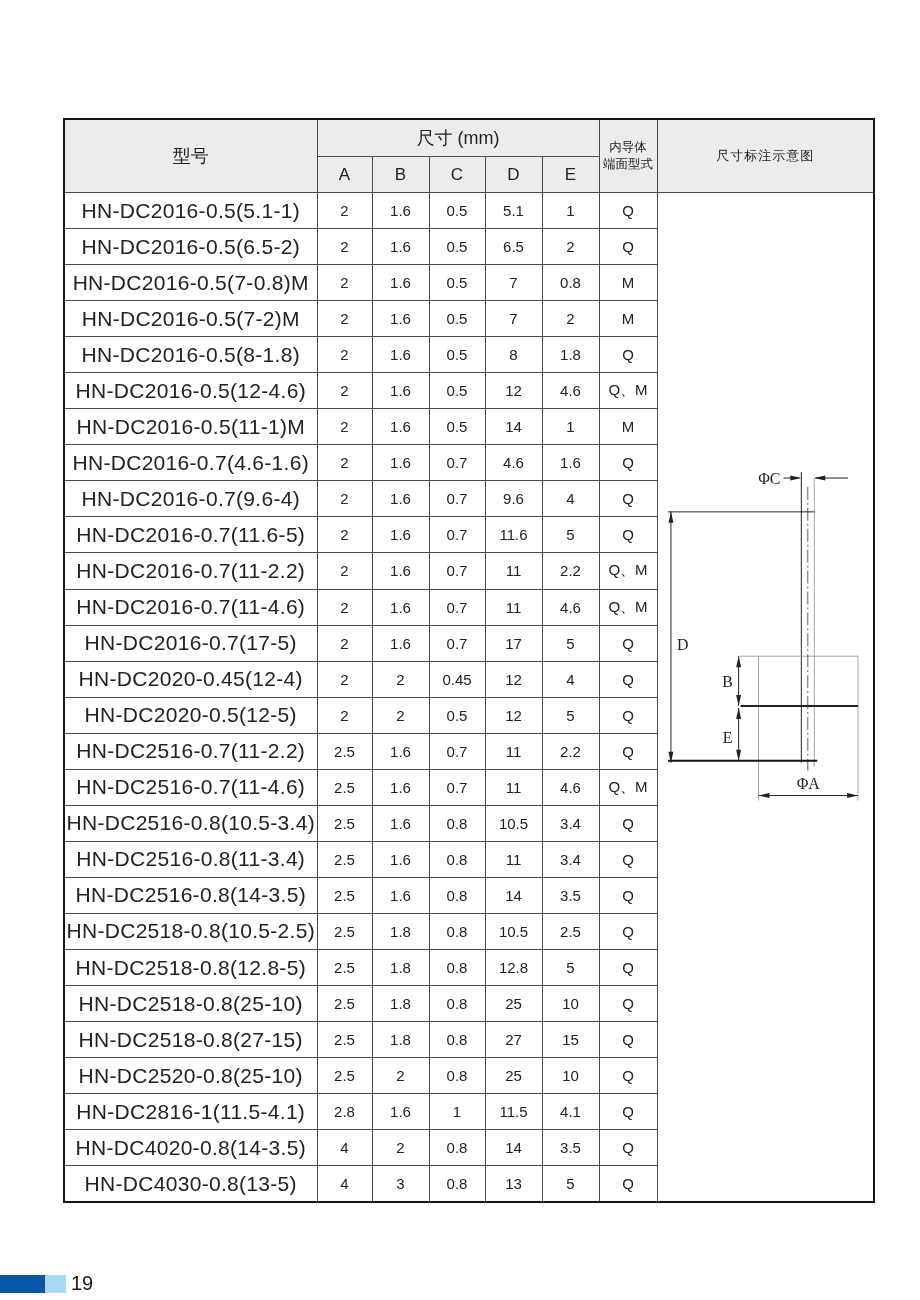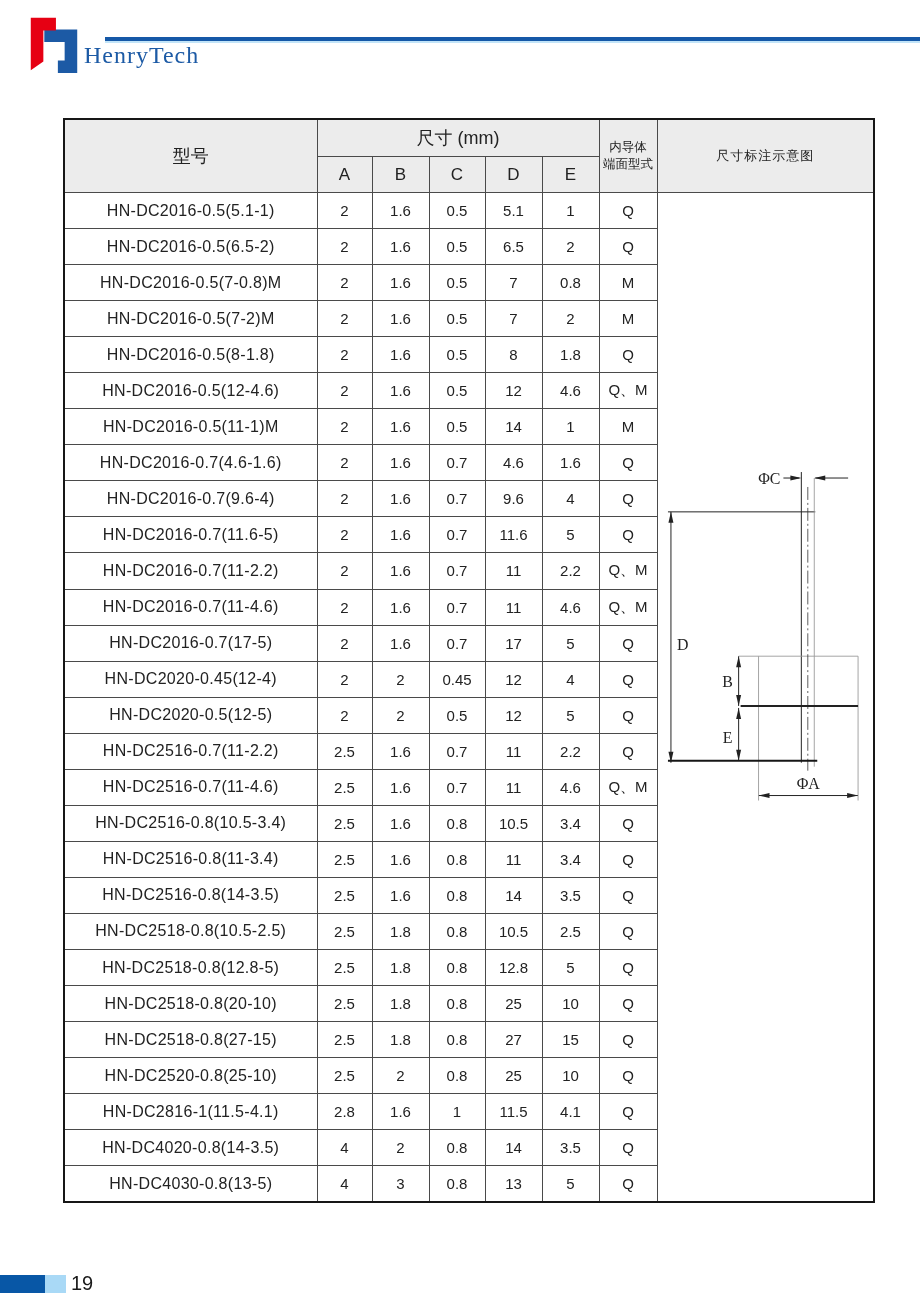--- a/index.html
+++ b/index.html
@@ -20,46 +20,37 @@
   table.spec th,table.spec td{border:1px solid #4a4a4a;text-align:center;vertical-align:middle;
              padding:0;overflow:hidden;white-space:nowrap;}
   table.spec{border:2px solid #161616;}
   thead th{background:#ececec;font-weight:normal;}
   .h-model{font-size:18px;}
   .h-dim{font-size:18px;height:36px;}
   .h-letter{font-size:17px;height:35px;}
   .h-type{font-size:12.5px;line-height:1.35;margin-top:16px;}
   .h-diagram{font-size:13px;letter-spacing:1px;margin-left:48px;}
   tbody tr{height:36px;}
-  td.model-cell{font-size:16px;letter-spacing:0.3px;}
+  td.model-cell{font-size:21px;letter-spacing:0.3px;}
   td.num-cell{font-size:15px;}
   td.diagram-cell{vertical-align:top;padding:0;background:#fff;}
   td.diagram-cell svg{display:block;}
 
   
   .foot-bar-dark{position:absolute;left:0;top:1275px;width:45px;height:18px;}
   .foot-bar-light{position:absolute;left:45px;top:1275px;width:21px;height:18px;}
   .page-number{position:absolute;left:71px;top:1272px;font-size:20px;color:#1a1a1a;}
 
   .dim-label{font-family:"Liberation Serif",serif;font-size:16px;fill:#222;}
 </style>
 </head>
 <body>
 
 <div class="page">
 
-  <div class="brand">
-    <svg class="logo-mark" width="52" height="60" viewBox="0 0 52 62">
-      <path d="M16 16 H50 V61 H30 V48 H37 V29 H16 Z" fill="#1c5aa5"></path>
-      <path d="M2 4 H28 V17 H15 V49 L2 58 Z" fill="#e60013"></path>
-    </svg>
-    <div class="brand-name" style="color:#1c5aa5">HenryTech</div>
-    <div class="rule-dark" style="background:#1558a7"></div>
-    <div class="rule-light" style="background:#c2e4f8"></div>
-  </div>
 
   <table class="spec">
     <colgroup>
       <col style="width:253px">
         <col style="width:55px">
         <col style="width:57px">
       <col style="width:56px">
         <col style="width:57px">
         <col style="width:57px">
       <col style="width:58px">
@@ -333,21 +324,21 @@
         <tr>
           <td class="model-cell">HN-DC2518-0.8(12.8-5)</td>
           <td class="num-cell">2.5</td>
           <td class="num-cell">1.8</td>
           <td class="num-cell">0.8</td>
           <td class="num-cell">12.8</td>
           <td class="num-cell">5</td>
           <td class="num-cell">Q</td>
         </tr>
         <tr>
-          <td class="model-cell">HN-DC2518-0.8(20-10)</td>
+          <td class="model-cell">HN-DC2518-0.8(25-10)</td>
           <td class="num-cell">2.5</td>
           <td class="num-cell">1.8</td>
           <td class="num-cell">0.8</td>
           <td class="num-cell">25</td>
           <td class="num-cell">10</td>
           <td class="num-cell">Q</td>
         </tr>
         <tr>
           <td class="model-cell">HN-DC2518-0.8(27-15)</td>
           <td class="num-cell">2.5</td>

